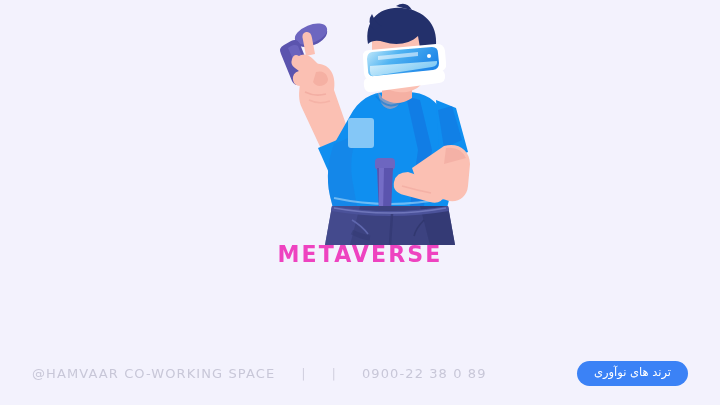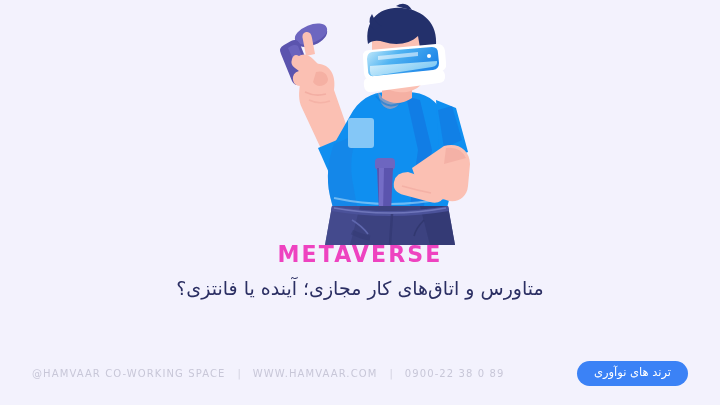--- a/index.html
+++ b/index.html
@@ -70,22 +70,22 @@
     height: 63px;
     display: flex;
     align-items: center;
     justify-content: space-between;
     padding: 0 32px;
     box-sizing: border-box;
   }
   .footer-left {
     display: flex;
     align-items: center;
-    gap: 12px;
-    font-size: 10px;
+    gap: 26px;
+    font-size: 13px;
     letter-spacing: 1.1px;
     color: #c8c7d8;
     font-family: "DejaVu Sans", sans-serif;
     white-space: nowrap;
   }
   .footer-sep {
     color: #d2d1e0;
     letter-spacing: 0;
   }
   .badge {
@@ -262,27 +262,25 @@
 
         <path d="M352 220 q10 6 16 14" stroke="#5f67ad" stroke-width="1.6" fill="none"></path>
         <path d="M352 232 q10 5 18 6" stroke="#333a73" stroke-width="5" fill="none" opacity="0.55"></path>
         <path d="M424 220 q-8 8 -10 16" stroke="#2e3568" stroke-width="1.6" fill="none" opacity="0.7"></path>
       </g>
     </svg>
   </div>
 
   <div class="title-block">
     <div class="metaverse-title">METAVERSE</div>
-    <div class="headline">متاورس و اتاق‌های کار مجازی؛ آینده یا فانتزی؟</div>
   </div>
 
   <div class="footer">
     <div class="footer-left">
       <span>@HAMVAAR CO-WORKING SPACE</span>
       <span class="footer-sep">|</span>
-      <span>WWW.HAMVAAR.COM</span>
       <span class="footer-sep">|</span>
       <span>0900-22 38 0 89</span>
     </div>
     <div class="badge">ترند های نوآوری</div>
   </div>
 
 </div>
 
 </body></html>

